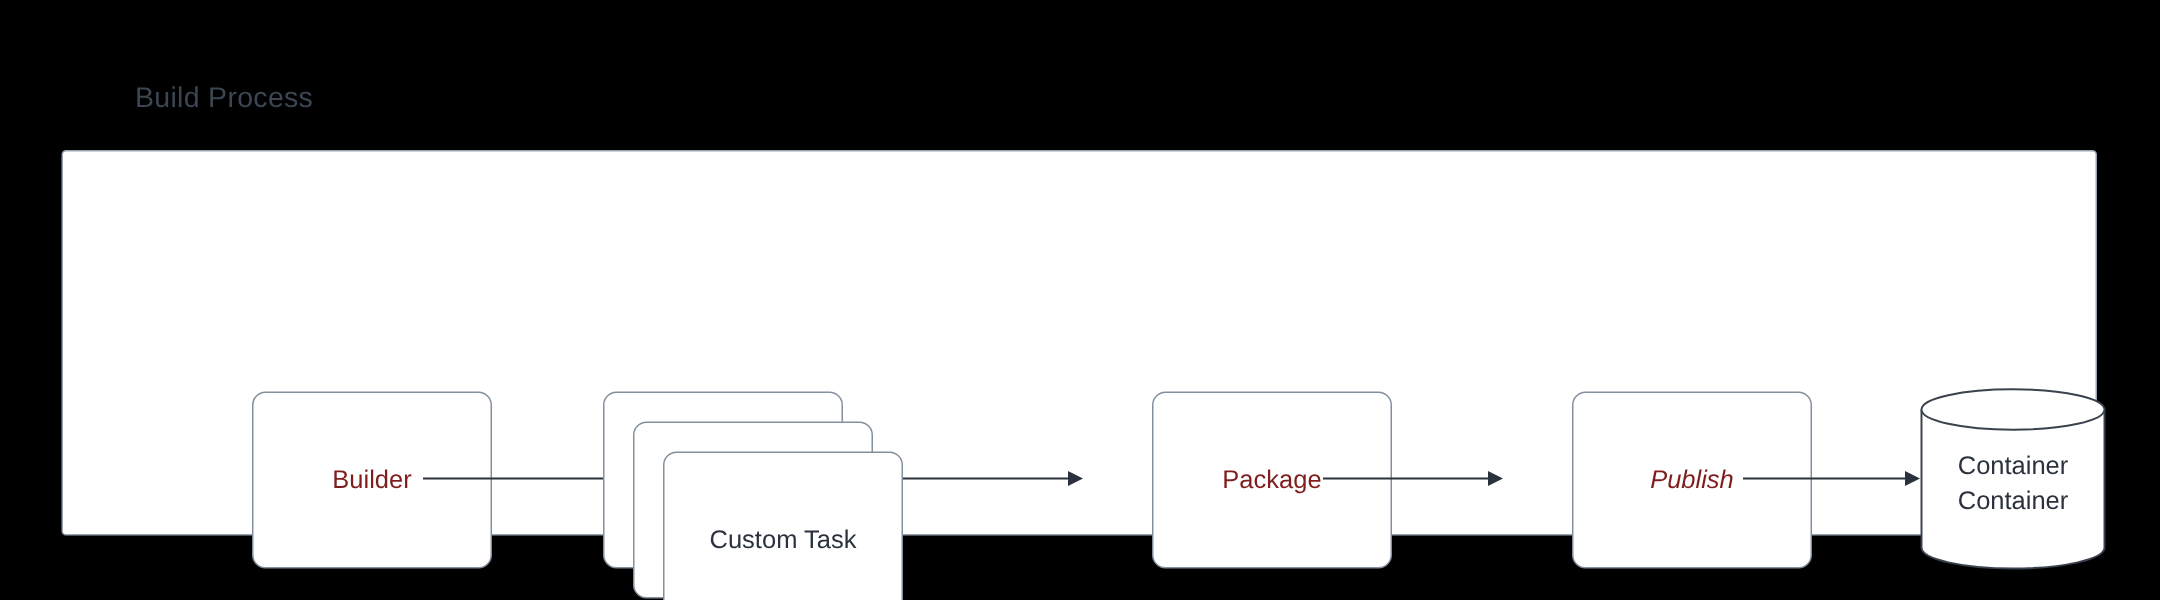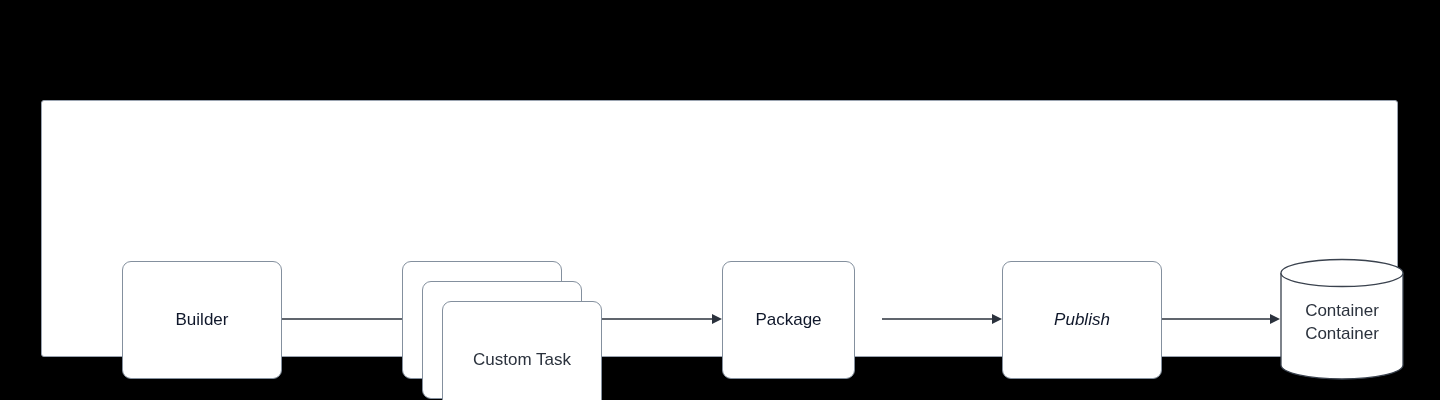--- a/index.html
+++ b/index.html
@@ -39,30 +39,31 @@
   .node {
     position: absolute;
     background: #ffffff;
     border: 1px solid #84909e;
     border-radius: 9px;
     box-sizing: border-box;
     display: flex;
     align-items: center;
     justify-content: center;
     text-align: center;
-    color: #0f172a;
+    color: #7f1d1d;
     font-size: 17px;
     line-height: 1.32;
+    margin-left: 46px;
   }
   .node-label {
     pointer-events: none;
     padding: 0 6px;
   }
   #node-builder   { left: 80px;  top: 160px; width: 160px; height: 118px; }
-  #node-package   { left: 680px; top: 160px; width: 133px; height: 118px; }
+  #node-package   { left: 680px; top: 160px; width: 160px; height: 118px; }
   #node-publish   { left: 960px; top: 160px; width: 160px; height: 118px; font-style: italic; }
 
   
   #stack-custom-task {
     position: absolute;
     left: 360px;
     top: 160px;
     width: 200px;
     height: 158px;
   }
@@ -127,20 +128,21 @@
   #arrow-builder-task   { left: 240px; width: 160px; }
   #arrow-task-package   { left: 560px; width: 120px; }
   #arrow-package-publish{ left: 840px; width: 120px; }
   #arrow-publish-registry { left: 1120px; width: 118px; }
 </style>
 </head>
 <body>
 
 <div id="canvas">
 
+  <div id="diagram-title">Build Process</div>
 
   <div id="build-panel">
 
     <div class="node" id="node-builder">
       <span class="node-label">Builder</span>
     </div>
 
     <div class="arrow" id="arrow-builder-task">
       <svg width="160" height="12" viewBox="0 0 160 12">
         <line x1="0" y1="6" x2="150" y2="6" stroke="#2b323d" stroke-width="1.4"></line>

